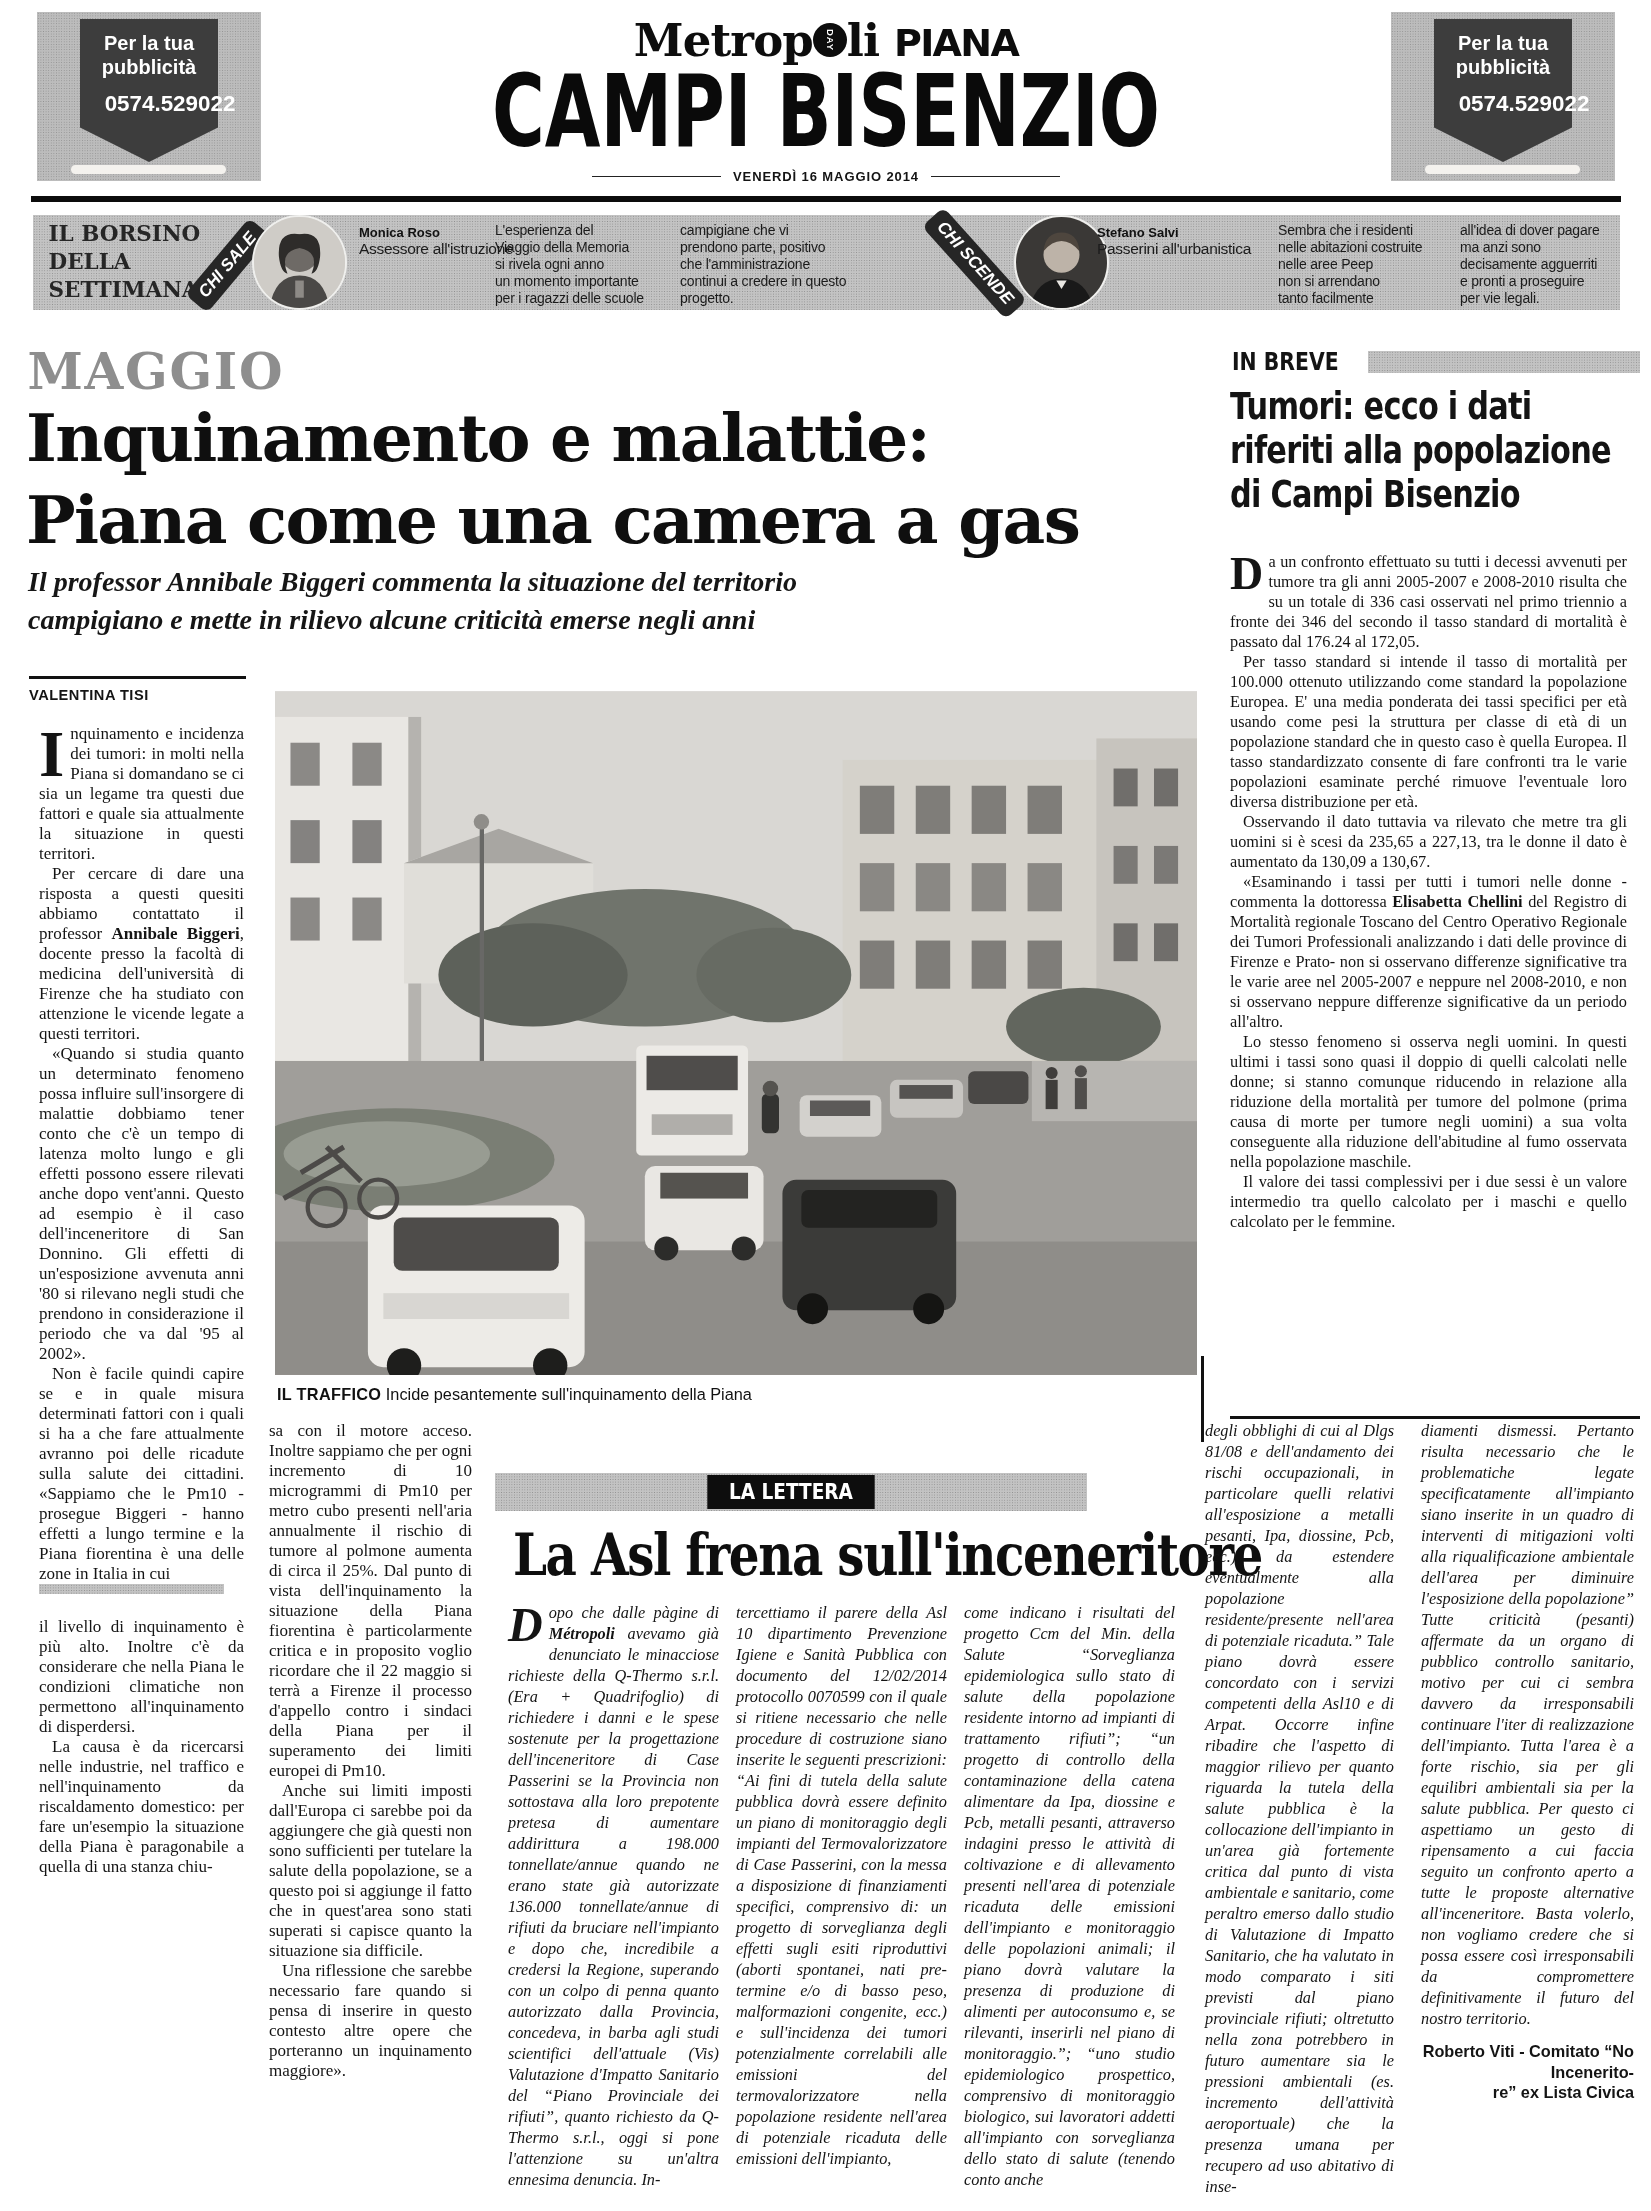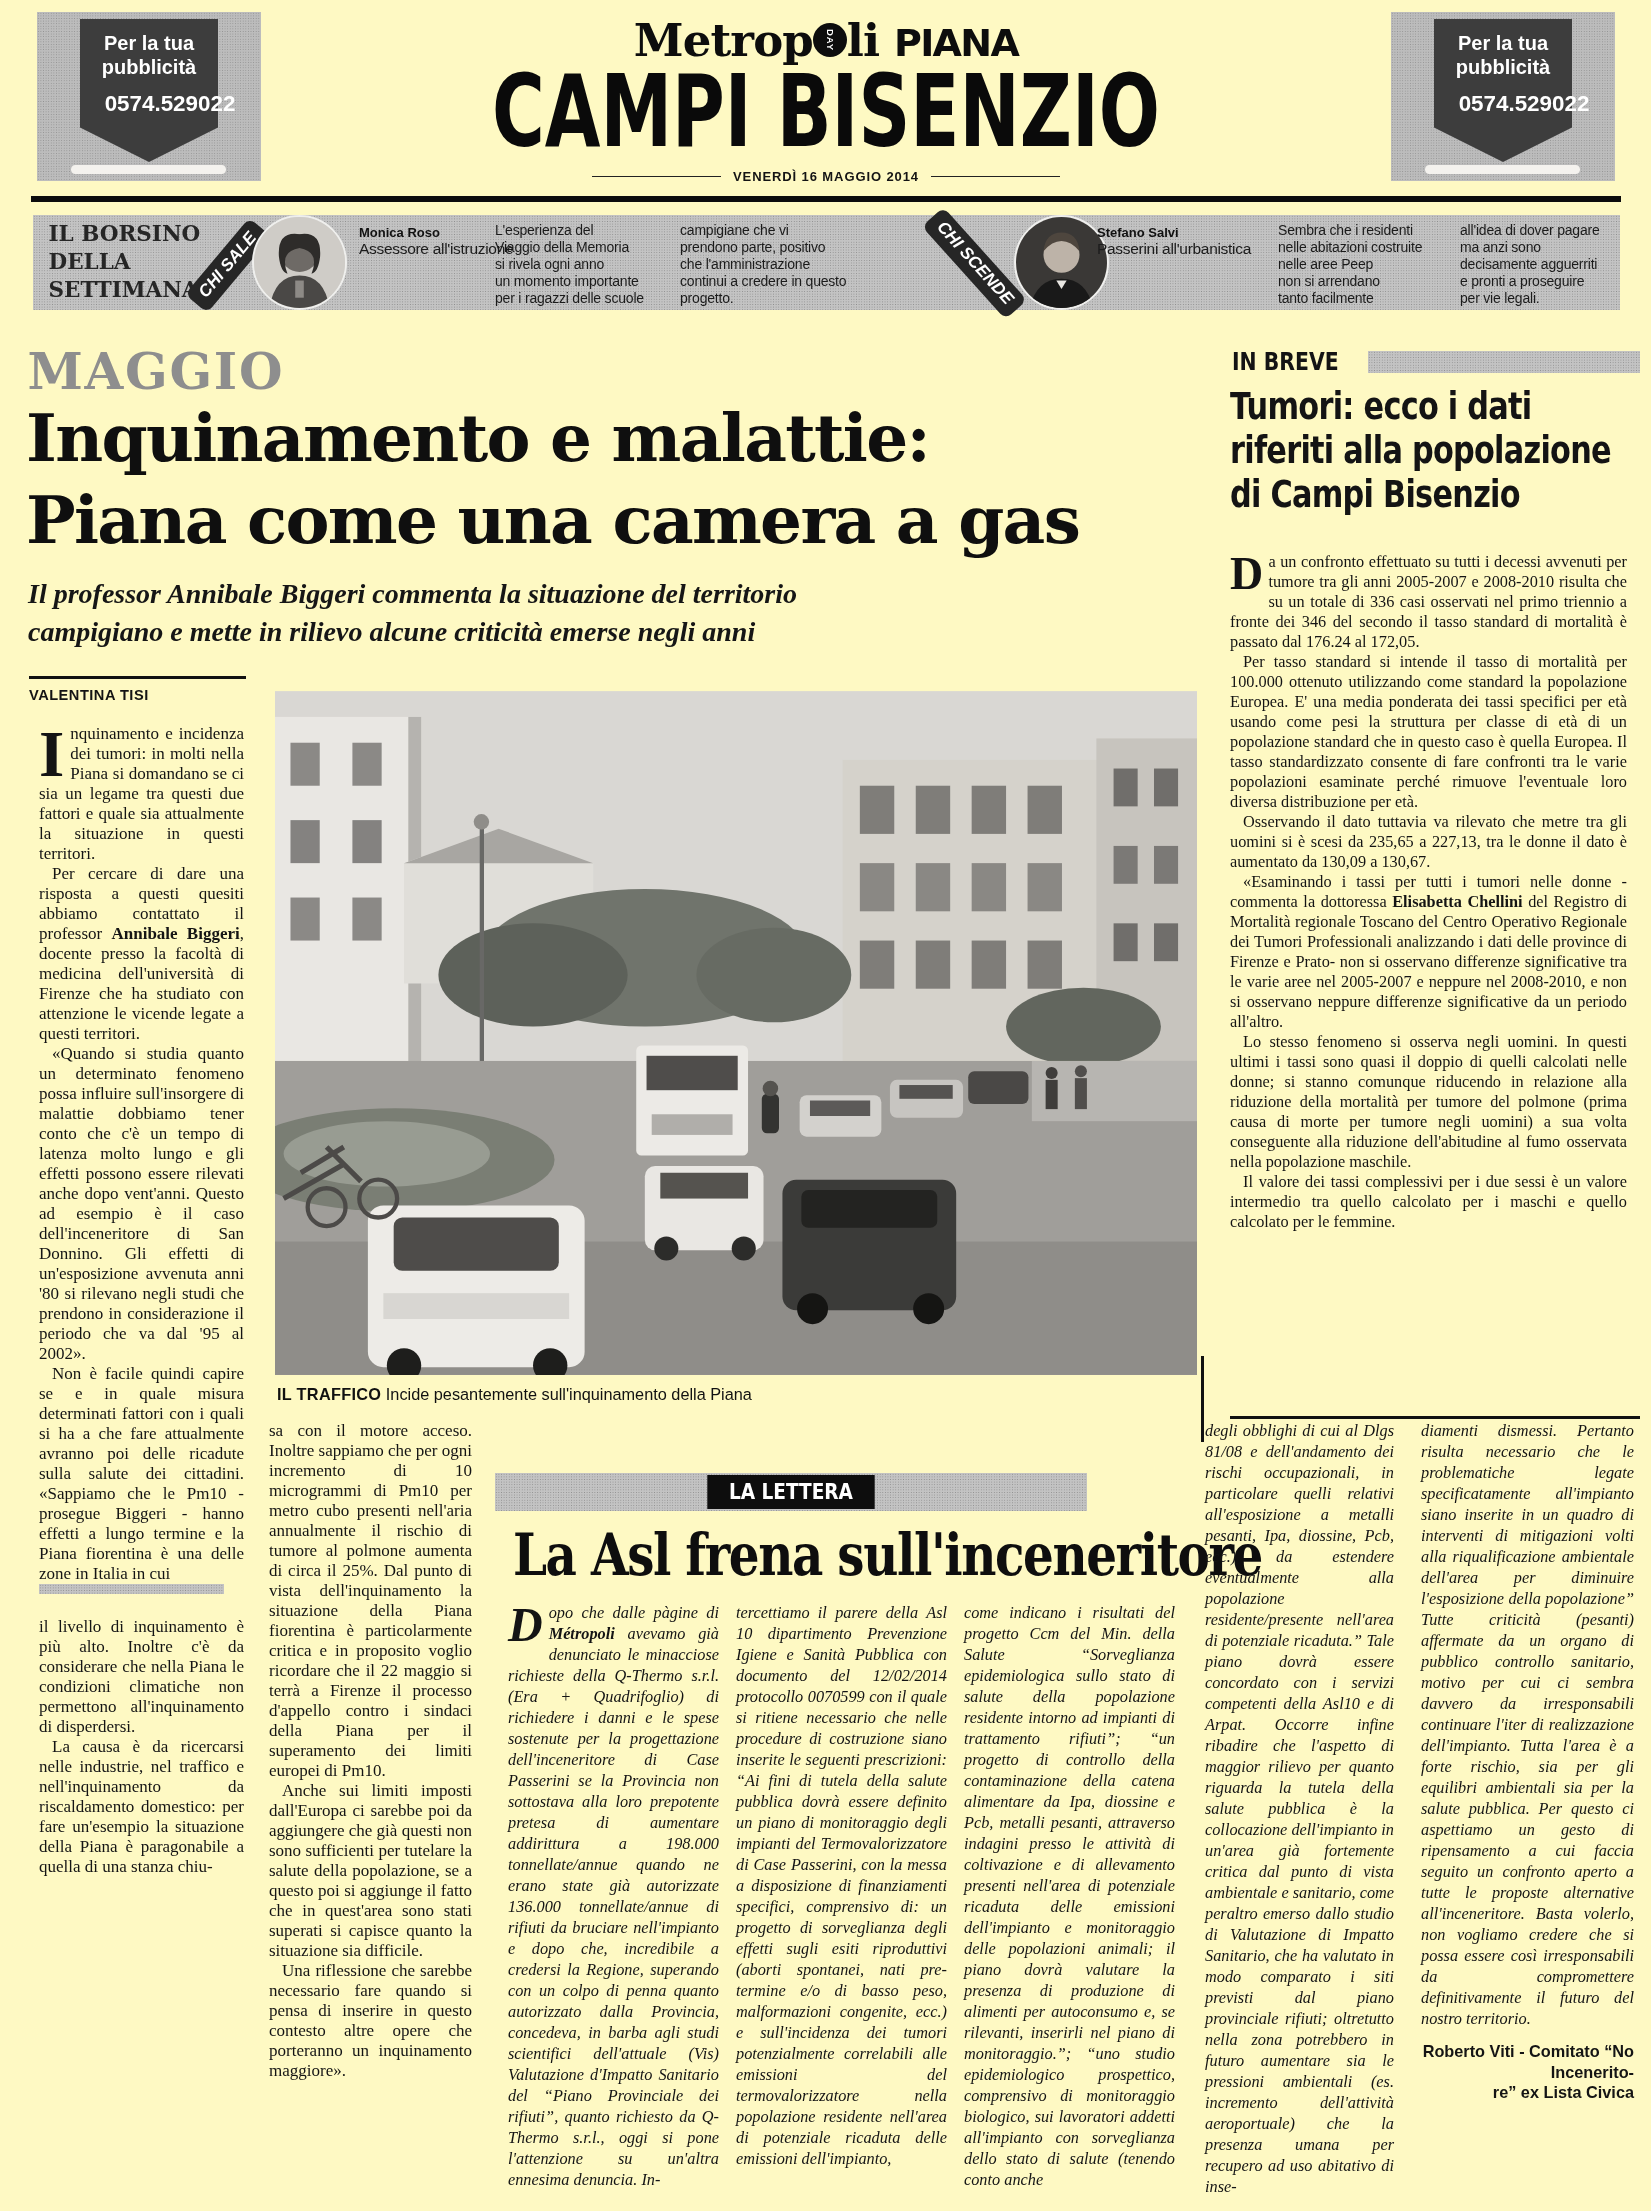--- a/index.html
+++ b/index.html
@@ -1,16 +1,16 @@
 <!DOCTYPE html>
 <html style="font-size:13.8px"><head>
 <meta charset="utf-8">
 <style>
   html,body{margin:0;padding:0;background:#888;}
-  #page{position:relative;width:1652px;height:2211px;background:#fef9c3;overflow:hidden;
+  #page{position:relative;width:1652px;height:2211px;background:#ffffff;overflow:hidden;
         font-family:"Liberation Serif",serif;color:#141414;}
   .abs{position:absolute;}
   .preline{white-space:pre-line;}
   .justify{text-align:justify;}
   .halftone{background-color:#c3c3c3;background-image:radial-gradient(#8d8d8d 0.7px,transparent 0.8px);background-size:2.6px 2.6px;}
   
   .ad{width:224px;height:169px;background-color:#bcbcbc;background-image:radial-gradient(#909090 0.7px,transparent 0.8px);background-size:2.6px 2.6px;}
   .ad .shield{position:absolute;left:43px;top:6.9px;width:138px;height:143px;background:#3d3d3d;
       clip-path:polygon(0 0,100% 0,100% 76%,50% 100%,0 76%);}
   .ad .l1{position:absolute;left:0;top:19px;width:100%;text-align:center;color:#fff;font-weight:bold;font-size:20px;line-height:24px;font-family:"Liberation Sans",sans-serif;}
@@ -150,21 +150,21 @@
     <div class="abs btext preline" style="left:1427px;top:6.9px;width:185px;">all'idea di dover pagare
 ma anzi sono
 decisamente agguerriti
 e pronti a proseguire
 per vie legali.</div>
   </div>
 
   <div class="abs kicker" style="left:27.5px;top:342px;">MAGGIO</div>
   <div class="abs headline1 preline" style="left:26px;top:397px;width:1170px;">Inquinamento e malattie:
 Piana come una camera a gas</div>
-  <div class="abs standfirst preline" style="left:28px;top:575px;width:1153px;">Il professor Annibale Biggeri commenta la situazione del territorio
+  <div class="abs standfirst preline" style="left:28px;top:563px;width:1153px;">Il professor Annibale Biggeri commenta la situazione del territorio
 campigiano e mette in rilievo alcune criticità emerse negli anni</div>
 
   <div class="abs hrule" style="left:29px;top:676px;width:217px;height:2.6px;"></div>
   <div class="abs byline" style="left:29px;top:687px;">VALENTINA TISI</div>
 
   <div class="abs bodycol justify" style="left:39px;top:724px;width:205px;">
     <div class="dc3">
         <p>Inquinamento e incidenza dei tumori: in molti nella Piana si domandano se ci sia un legame tra questi due fattori e quale sia attualmente la situazione in questi territori.</p>
         <p>Per cercare di dare una risposta a questi quesiti abbiamo contattato il professor <b>Annibale Biggeri</b>, docente presso la facoltà di medicina dell'università di Firenze che ha studiato con attenzione le vicende legate a questi territori.</p>
         <p>«Quando si studia quanto un determinato fenomeno possa influire sull'insorgere di malattie dobbiamo tener conto che c'è un tempo di latenza molto lungo e gli effetti possono essere rilevati anche dopo vent'anni. Questo ad esempio è il caso dell'inceneritore di San Donnino. Gli effetti di un'esposizione avvenuta anni '80 si rilevano negli studi che prendono in considerazione il periodo che va dal '95 al 2002».</p>

